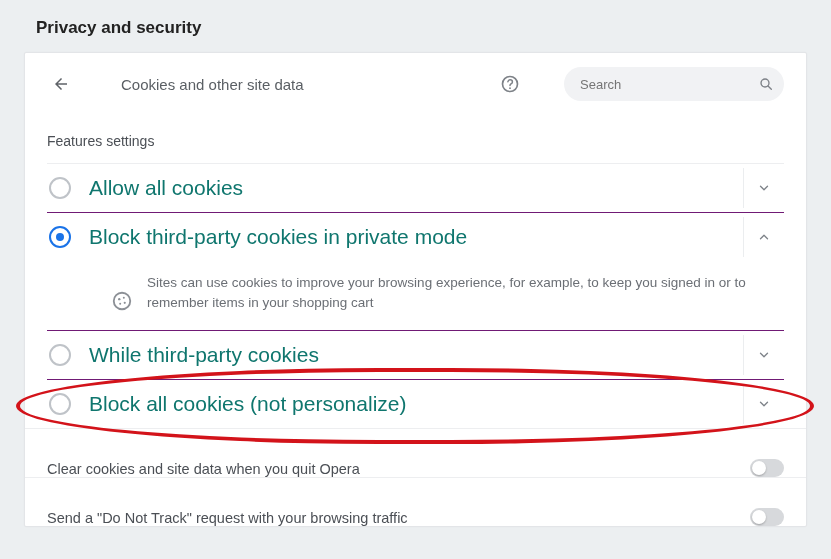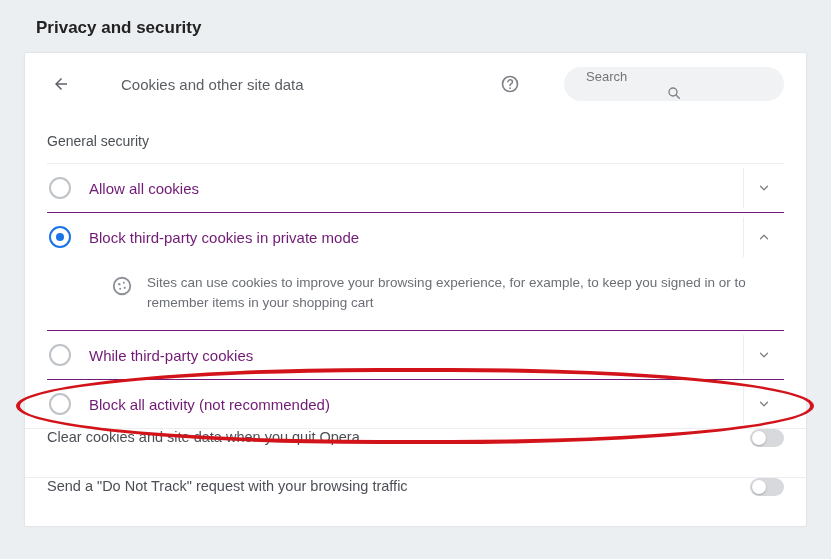--- a/index.html
+++ b/index.html
@@ -3,38 +3,38 @@
 <meta charset="utf-8">
 <style>
   html,body{margin:0;padding:0;font-family:"Segoe UI",Arial,sans-serif;background:#eceff1;color:#2f3337;font-size:14px;}
   .page{width:831px;height:559px;background:#eceff1;position:relative;overflow:hidden;}
   .page-title{font-weight:700;font-size:17px;padding:18px 0 14px 36px;color:#222;}
   .card{margin:0 24px;background:#fff;border:1px solid #e3e5e8;border-radius:2px;box-shadow:0 0 2px rgba(0,0,0,.03);}
   .card-header{display:flex;align-items:center;padding:14px 22px 12px 22px;gap:28px;}
   .back-btn{width:28px;height:28px;display:flex;align-items:center;justify-content:center;color:#5f6368;cursor:pointer;margin-right:18px;}
   .header-title{flex:1;font-size:15px;color:#5a5f64;}
   .help-btn{width:28px;height:28px;display:flex;align-items:center;justify-content:center;color:#7e8288;cursor:pointer;margin-right:12px;}
-  .search-wrap{display:flex;align-items:center;background:#f1f2f4;border-radius:18px;height:34px;width:192px;padding:0 14px;flex-direction:column;}
+  .search-wrap{display:flex;align-items:center;background:#f1f2f4;border-radius:18px;height:34px;width:192px;padding:0 14px;}
   .search-input{flex:1;border:none;outline:none;background:transparent;font-size:13px;color:#6b6f75;}
   .search-icon{color:#7e8288;}
   .section-pad{padding:12px 22px 0 22px;}
   .section-title{font-size:14px;color:#4b4f55;margin:8px 0 14px 0;}
   .opt-list{margin:0 0 0 0;}
   .opt-row{display:flex;align-items:center;min-height:48px;border-top:1px solid #701a75;padding:0 0;position:relative;}
   .opt-row:first-child{border-top:1px solid #edeef0;}
   .radio{width:18px;height:18px;border:2px solid #bfc3c8;border-radius:50%;flex:none;margin:0 18px 0 2px;display:flex;align-items:center;justify-content:center;cursor:pointer;}
   .radio.selected{border-color:#1a73e8;}
   .radio.selected::after{content:"";width:8px;height:8px;border-radius:50%;background:#1a73e8;}
-  .opt-label{flex:1;font-size:15px;color:#701a75;}
+  .opt-label{flex:1;font-size:21px;color:#0f766e;}
   .right-cell{width:40px;border-left:1px solid #ebedef;height:40px;display:flex;align-items:center;justify-content:center;flex:none;margin-left:8px;}
   .chev{color:#7d8288;cursor:pointer;}
   .opt-body{padding:0 0 6px 64px;}
-  .info-line{display:flex;align-items:flex-start;margin:12px 0;color:#6b6f75;font-size:13.5px;line-height:1.45;}
+  .info-line{display:flex;align-items:flex-end;margin:12px 0;color:#6b6f75;font-size:13.5px;line-height:1.45;}
   .info-icon{width:22px;height:22px;flex:none;margin-right:14px;color:#8c9096;margin-top:2px;}
-  .toggle-row{display:flex;align-items:flex-start;min-height:48px;border-top:1px solid #edeef0;padding:0 22px;}
+  .toggle-row{display:flex;align-items:flex-end;min-height:48px;border-top:1px solid #edeef0;padding:0 22px;}
   .toggle-label{flex:1;font-size:14.5px;color:#4b4f55;}
   .switch{width:34px;height:18px;border-radius:10px;background:#d7d9dc;position:relative;cursor:pointer;flex:none;}
   .switch::after{content:"";position:absolute;left:2px;top:2px;width:14px;height:14px;border-radius:50%;background:#fff;box-shadow:0 1px 2px rgba(0,0,0,.25);}
   .highlight-ellipse{position:absolute;border:4px solid #d3131a;border-radius:50%/55%;pointer-events:none;}
   svg{display:block;}
 </style>
 </head>
 <body>
 
 <div class="page">
@@ -61,21 +61,21 @@
         <span class="search-icon">
           <svg width="16" height="16" viewBox="0 0 24 24">
               <circle cx="10.5" cy="10.5" r="6" fill="none" stroke="currentColor" stroke-width="2"></circle>
               <line x1="15" y1="15" x2="20" y2="20" stroke="currentColor" stroke-width="2" stroke-linecap="round"></line>
             </svg>
         </span>
       </div>
     </div>
 
     <div class="section-pad">
-      <div class="section-title">General security</div>
+      <div class="section-title">Features settings</div>
 
       <div class="opt-list">
 
         <div class="opt-row">
           <span class="radio"></span>
           <span class="opt-label">Allow all cookies</span>
           <span class="right-cell">
               <span class="chev">
             <svg width="14" height="14" viewBox="0 0 24 24">
                   <path d="M6 9l6 6 6-6" fill="none" stroke="currentColor" stroke-width="2.2" stroke-linecap="round" stroke-linejoin="round"></path>
@@ -117,21 +117,21 @@
               <span class="chev">
             <svg width="14" height="14" viewBox="0 0 24 24">
                   <path d="M6 9l6 6 6-6" fill="none" stroke="currentColor" stroke-width="2.2" stroke-linecap="round" stroke-linejoin="round"></path>
                 </svg>
           </span>
             </span>
         </div>
 
         <div class="opt-row">
           <span class="radio"></span>
-          <span class="opt-label">Block all activity (not recommended)</span>
+          <span class="opt-label">Block all cookies (not personalize)</span>
           <span class="right-cell">
               <span class="chev">
             <svg width="14" height="14" viewBox="0 0 24 24">
                   <path d="M6 9l6 6 6-6" fill="none" stroke="currentColor" stroke-width="2.2" stroke-linecap="round" stroke-linejoin="round"></path>
                 </svg>
           </span>
             </span>
         </div>
 
       </div>

